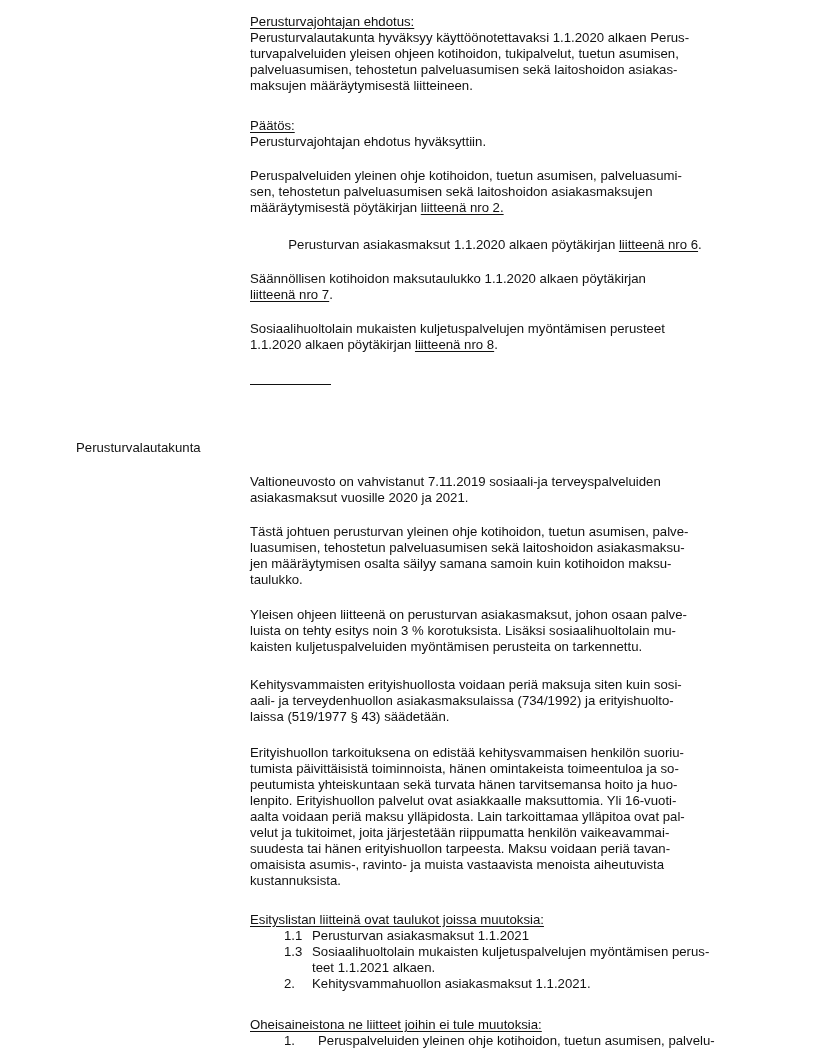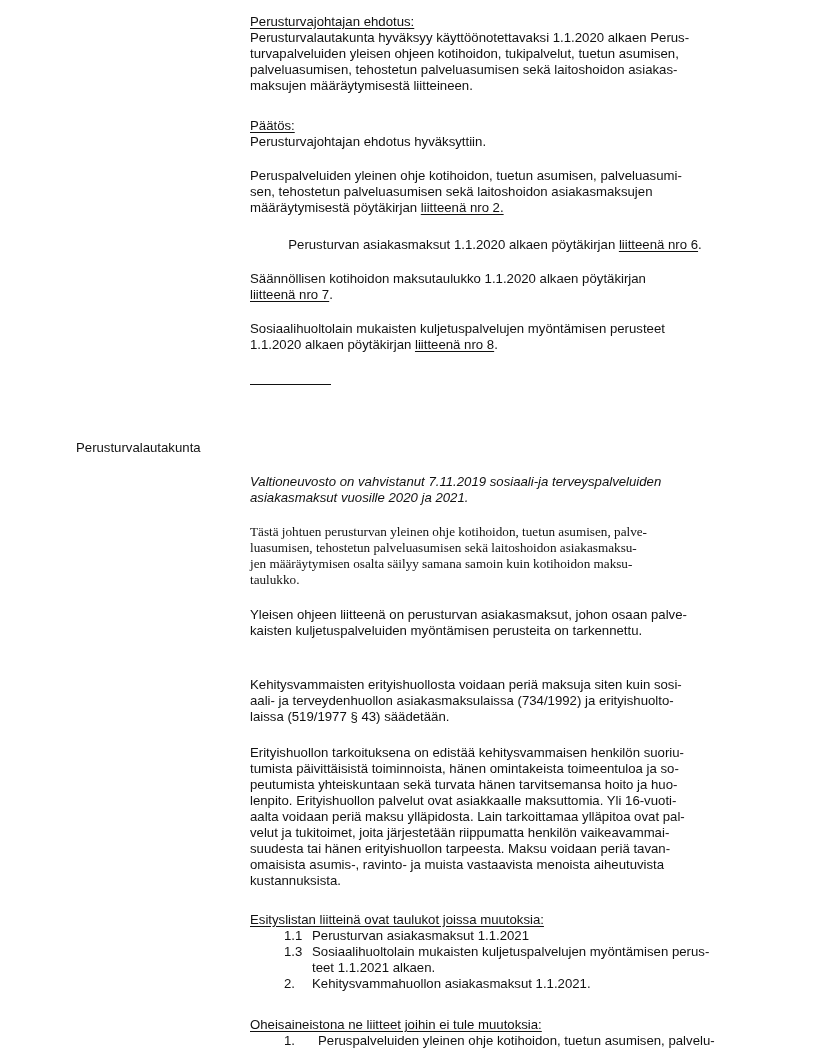--- a/index.html
+++ b/index.html
@@ -54,34 +54,35 @@
 
   <div class="block" style="top:321px;">
     <p>Sosiaalihuoltolain mukaisten kuljetuspalvelujen myöntämisen perusteet</p>
     <p><span>1.1.2020 alkaen pöytäkirjan </span><span class="u">liitteenä nro 8</span><span>.</span></p>
   </div>
 
   <div class="rule"></div>
 
   <div class="side-label">Perusturvalautakunta</div>
 
-  <div class="block" style="top:474px;font-style:italic;">
+  <div class="block" style="top:474px;">
     <p>Valtioneuvosto on vahvistanut 7.11.2019 sosiaali-ja terveyspalveluiden</p>
     <p>asiakasmaksut vuosille 2020 ja 2021.</p>
   </div>
 
-  <div class="block" style="top:524px;font-family:Liberation Serif, serif;">
+  <div class="block" style="top:524px;">
     <p>Tästä johtuen perusturvan yleinen ohje kotihoidon, tuetun asumisen, palve-</p>
     <p>luasumisen, tehostetun palveluasumisen sekä laitoshoidon asiakasmaksu-</p>
     <p>jen määräytymisen osalta säilyy samana samoin kuin kotihoidon maksu-</p>
     <p>taulukko.</p>
   </div>
 
   <div class="block" style="top:607px;">
     <p>Yleisen ohjeen liitteenä on perusturvan asiakasmaksut, johon osaan palve-</p>
+    <p>luista on tehty esitys noin 3 % korotuksista. Lisäksi sosiaalihuoltolain mu-</p>
     <p>kaisten kuljetuspalveluiden myöntämisen perusteita on tarkennettu.</p>
   </div>
 
   <div class="block" style="top:677px;">
     <p>Kehitysvammaisten erityishuollosta voidaan periä maksuja siten kuin sosi-</p>
     <p>aali- ja terveydenhuollon asiakasmaksulaissa (734/1992) ja erityishuolto-</p>
     <p>laissa (519/1977 § 43) säädetään.</p>
   </div>
 
   <div class="block" style="top:745px;">

